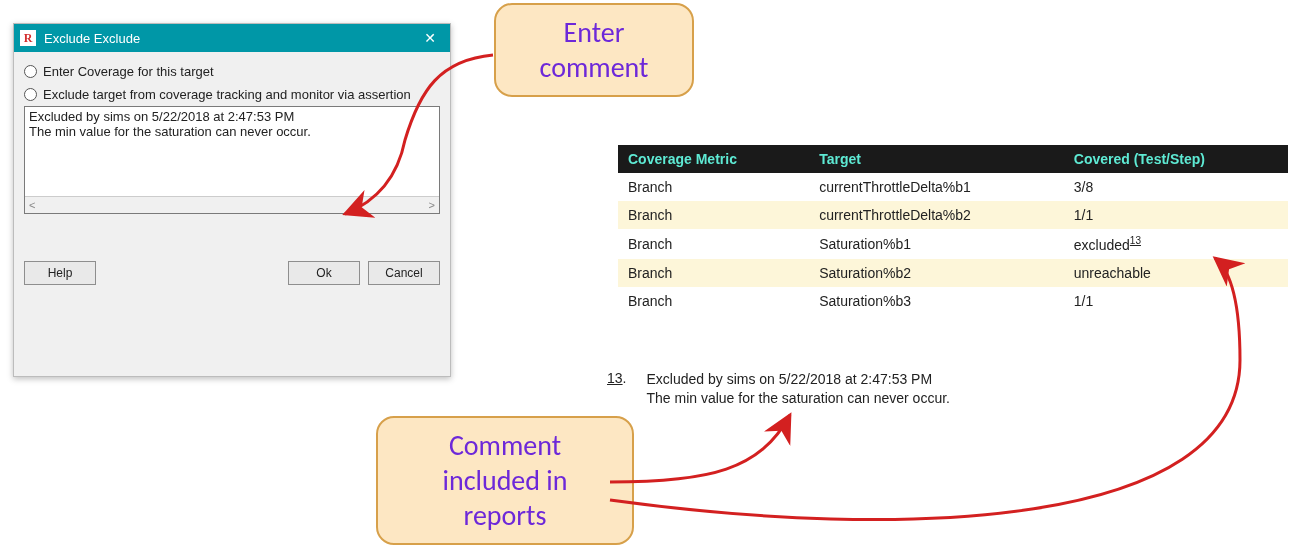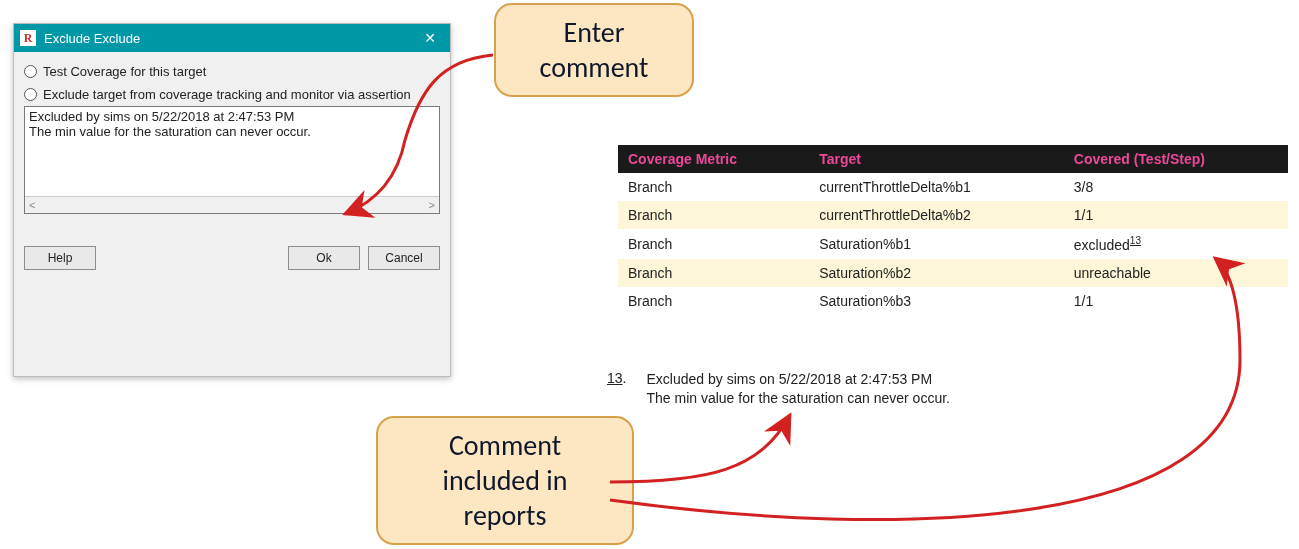--- a/index.html
+++ b/index.html
@@ -98,21 +98,21 @@
     display: flex;
     justify-content: space-between;
     color: #888;
     font-size: 11px;
     line-height: 17px;
     padding: 0 4px;
   }
   .button-row {
     display: flex;
     gap: 8px;
-    margin-top: 32px;
+    margin-top: 47px;
     justify-content: space-between;
   }
   .spacer { flex: 1; }
   .btn {
     min-width: 72px;
     height: 24px;
     background: #e9e9e9;
     border: 1px solid #8e8e8e;
     font-size: 12px;
     text-align: center;
@@ -120,21 +120,21 @@
     cursor: pointer;
     padding: 0 14px;
   }
 
   
   .callout {
     position: absolute;
     background: #fde7c3;
     border: 2px solid #d7a04a;
     border-radius: 18px;
-    color: #0f172a;
+    color: #6d28d9;
     font-family: Calibri, "Segoe UI", sans-serif;
     font-size: 28px;
     text-align: center;
     padding: 10px 28px;
     line-height: 1.25;
   }
   .callout.enter { left: 494px; top: 3px; width: 200px; }
   .callout.included { left: 376px; top: 416px; width: 258px; }
 
   
@@ -143,21 +143,21 @@
     left: 618px; top: 145px;
     width: 670px;
   }
   table.cov {
     border-collapse: collapse;
     width: 100%;
     font-size: 14px;
   }
   table.cov th {
     background: #1a1a1a;
-    color: #ec4899;
+    color: #5eead4;
     text-align: left;
     padding: 6px 10px;
     font-weight: bold;
     font-size: 14px;
   }
   table.cov td {
     padding: 6px 10px;
   }
   table.cov tr.alt td { background: #fdf6d9; }
   .sup {
@@ -191,21 +191,21 @@
 <div class="dialog">
   <div class="titlebar">
     <div class="logo">R</div>
     <div class="title">Exclude Exclude</div>
     <div class="close">✕</div>
   </div>
   <div class="dialog-body">
 
     <div class="radio-row">
       <span class="radio"></span>
-      <span>Test Coverage for this target</span>
+      <span>Enter Coverage for this target</span>
     </div>
     <div class="radio-row">
       <span class="radio"></span>
       <span>Exclude target from coverage tracking and monitor via assertion</span>
     </div>
 
 
     <div class="textarea">
       <div class="ta-line">Excluded by sims on 5/22/2018 at 2:47:53 PM</div>
       <div class="ta-line">The min value for the saturation can never occur.</div>

